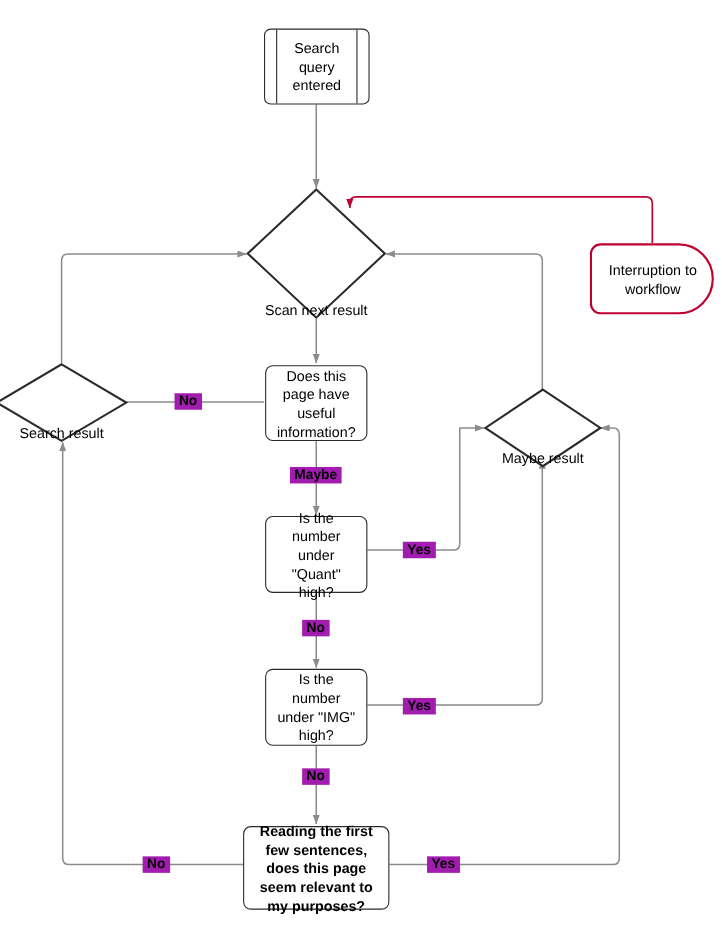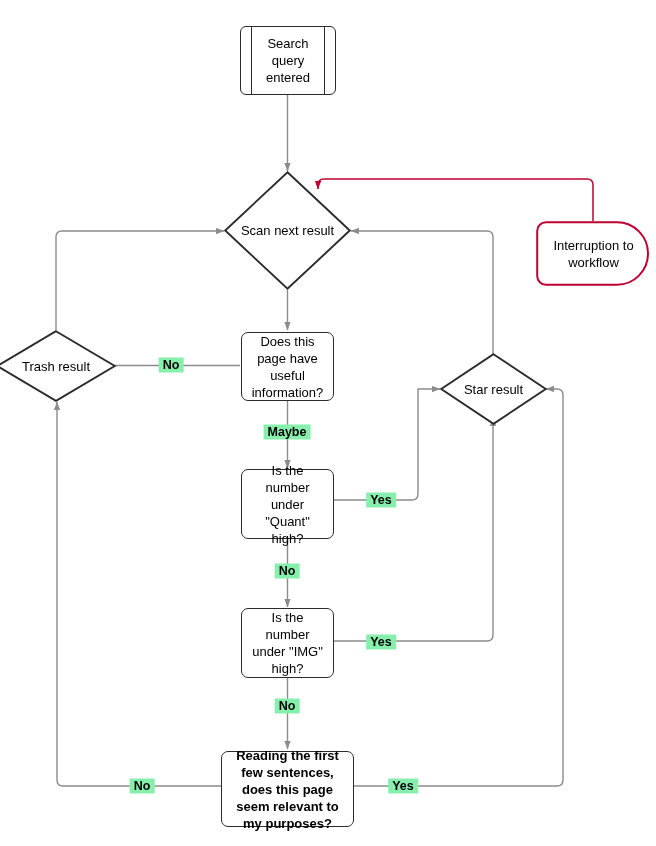--- a/index.html
+++ b/index.html
@@ -41,34 +41,34 @@
   .n-predef .bar.l{left:10px;}
   .n-predef .bar.r{right:10px;}
   .n-predef .txt{position:relative;padding:0 14px;}
   
   .n-box{
     border:1.8px solid #2b2b2b;
     border-radius:7px;
   }
   .n-box .txt{padding:0 7px;}
   
-  .n-diamond{background:transparent;}
+  .n-diamond{background:transparent;align-items:flex-end;}
   .n-diamond svg{position:absolute;left:0;top:0;overflow:visible;}
   .n-diamond .txt{position:relative;z-index:2;white-space:nowrap;}
   
   .n-delay{background:transparent;}
   .n-delay svg{position:absolute;left:0;top:0;}
   .n-delay .txt{position:relative;z-index:2;padding:0 4px 0 6px;}
   
   .elabel{
     position:absolute;
     font-size:12.5px;
     font-weight:bold;
     color:#000000;
-    background:#86efac;
+    background:#a21caf;
     padding:0 4px;
     white-space:nowrap;
     line-height:15px;
     transform:translate(-50%,-50%);
   }
 </style>
 </head>
 <body>
 
 <div id="canvas">
@@ -133,32 +133,32 @@
       <path d="M10,1.2 L81,1.2 A31,31.3 0 0 1 81,63.8 L10,63.8
                A8.8,8.8 0 0 1 1.2,55 L1.2,10 A8.8,8.8 0 0 1 10,1.2 Z" fill="#ffffff" stroke="#c00030" stroke-width="2"></path>
     </svg>
     <span class="txt">Interruption to workflow</span>
   </div>
 
   <div class="node n-diamond" style="left:-4px;top:330px;width:120px;height:72px;">
     <svg width="120" height="72" viewBox="0 0 120 72">
       <polygon points="60,1.2 118.8,36 60,70.8 1.2,36" fill="#ffffff" stroke="#2b2b2b" stroke-width="1.9"></polygon>
     </svg>
-    <span class="txt">Trash result</span>
+    <span class="txt">Search result</span>
   </div>
 
   <div class="node n-box" style="left:241px;top:332px;width:93px;height:69px;">
     <span class="txt">Does this page have useful information?</span>
   </div>
 
   <div class="node n-diamond" style="left:440px;top:353px;width:107px;height:72px;">
     <svg width="107" height="72" viewBox="0 0 107 72">
       <polygon points="53.5,1.2 105.8,36 53.5,70.8 1.2,36" fill="#ffffff" stroke="#2b2b2b" stroke-width="1.9"></polygon>
     </svg>
-    <span class="txt">Star result</span>
+    <span class="txt">Maybe result</span>
   </div>
 
   <div class="node n-box" style="left:241px;top:469px;width:93px;height:70px;">
     <span class="txt">Is the number under "Quant" high?</span>
   </div>
 
   <div class="node n-box" style="left:241px;top:608px;width:93px;height:70px;">
     <span class="txt">Is the number under "IMG" high?</span>
   </div>
 

